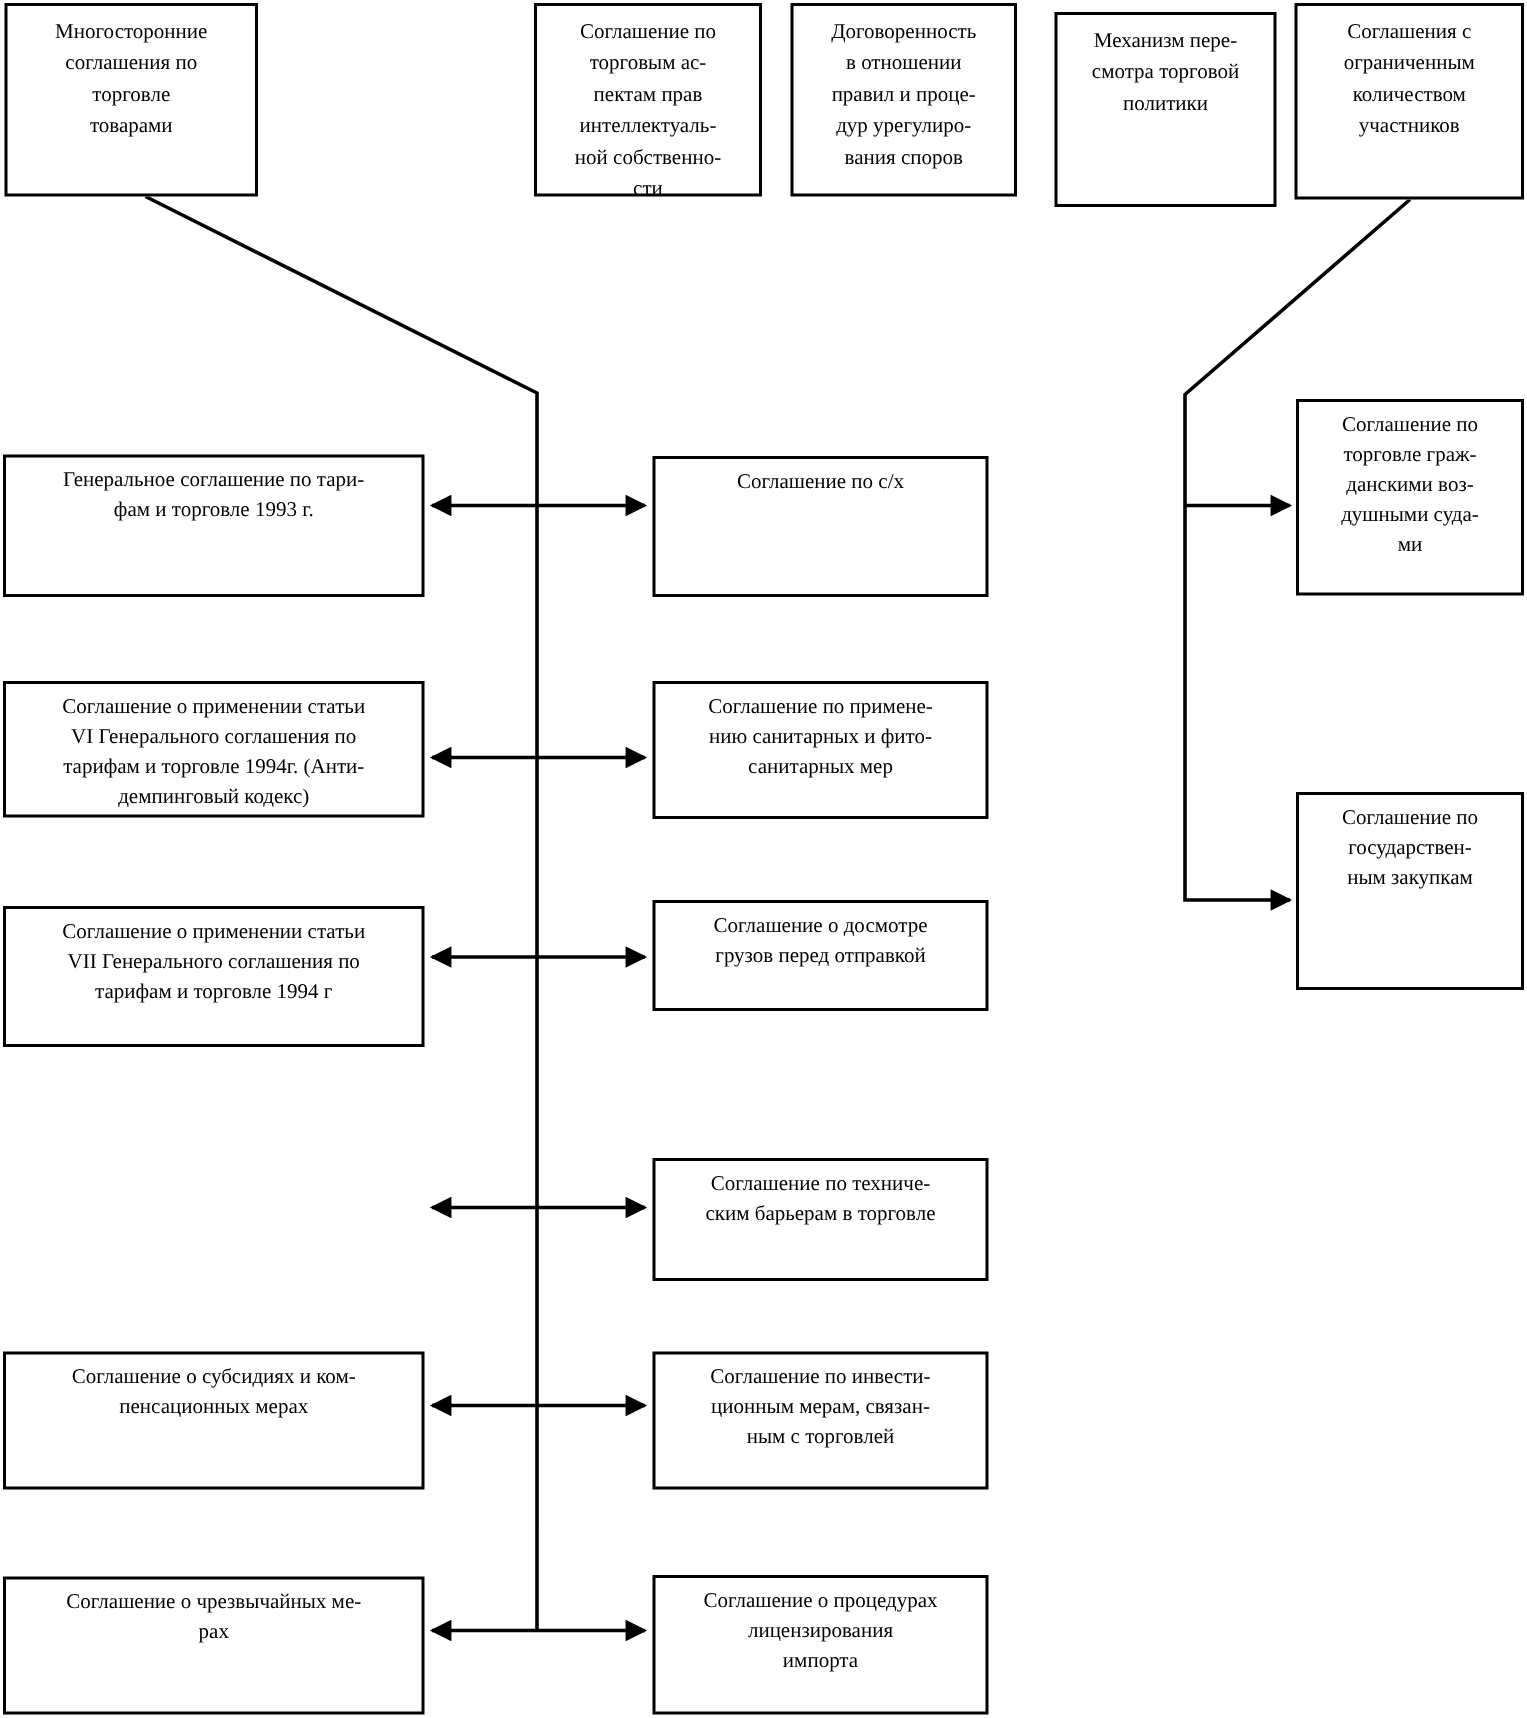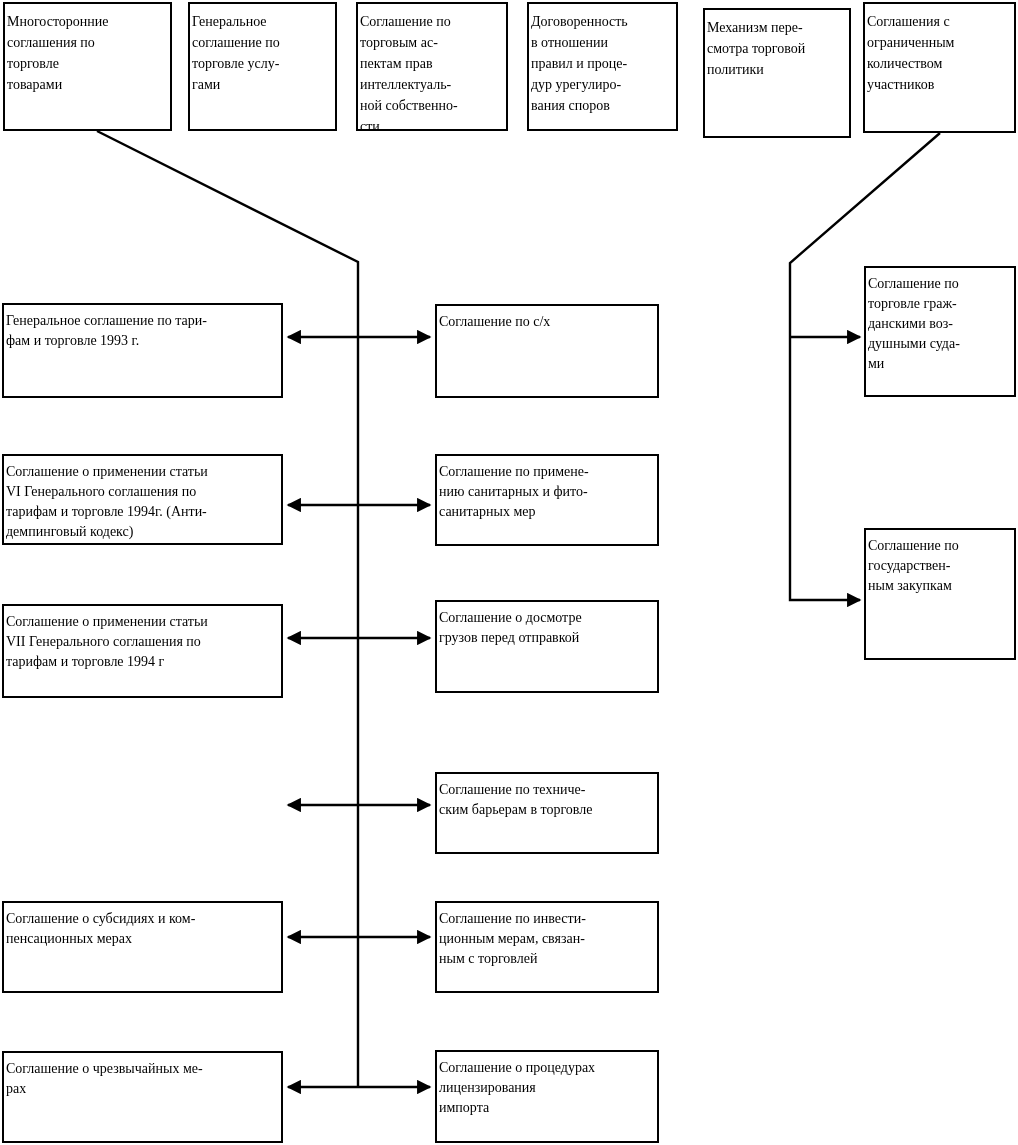--- a/index.html
+++ b/index.html
@@ -24,20 +24,21 @@
   }
   #connectors marker path {
     fill: var(--line, #000000);
     stroke: none;
   }
   .box {
     position: absolute;
     box-sizing: border-box;
     border: 2px solid var(--line, #000000);
     background: var(--bg, #ffffff);
+    text-align: center;
     white-space: pre-line;
     font-size: 14px;
     line-height: 20px;
     padding: 6px 2px 0 2px;
   }
   .box--top {
     line-height: 21px;
     padding-top: 7px;
   }
 </style>
@@ -60,24 +61,20 @@
     <line x1="288" y1="638" x2="430" y2="638" marker-start="url(#ah)" marker-end="url(#ah)"></line>
     <line x1="288" y1="805" x2="430" y2="805" marker-start="url(#ah)" marker-end="url(#ah)"></line>
     <line x1="288" y1="937" x2="430" y2="937" marker-start="url(#ah)" marker-end="url(#ah)"></line>
     <line x1="288" y1="1087" x2="430" y2="1087" marker-start="url(#ah)" marker-end="url(#ah)"></line>
   </svg>
 
   <div class="box box--top" style="left:3px;top:2px;width:169px;height:129px">Многосторонние
 соглашения по
 торговле
 товарами</div>
-  <div class="box box--top" style="left:188px;top:2px;width:149px;height:129px">Генеральное
-соглашение по
-торговле услу-
-гами</div>
   <div class="box box--top" style="left:356px;top:2px;width:152px;height:129px">Соглашение по
 торговым ас-
 пектам прав
 интеллектуаль-
 ной собственно-
 сти</div>
   <div class="box box--top" style="left:527px;top:2px;width:151px;height:129px">Договоренность
 в отношении
 правил и проце-
 дур урегулиро-
@@ -101,21 +98,21 @@
 тарифам и торговле 1994 г</div>
   <div class="box" style="left:2px;top:901px;width:281px;height:92px">Соглашение о субсидиях и ком-
 пенсационных мерах</div>
   <div class="box" style="left:2px;top:1051px;width:281px;height:92px">Соглашение о чрезвычайных ме-
 рах</div>
 
   <div class="box" style="left:435px;top:304px;width:224px;height:94px">Соглашение по с/х</div>
   <div class="box" style="left:435px;top:454px;width:224px;height:92px">Соглашение по примене-
 нию санитарных и фито-
 санитарных мер</div>
-  <div class="box" style="left:435px;top:600px;width:224px;height:93px">Соглашение о досмотре
+  <div class="box" style="left:435px;top:600px;width:224px;height:74px">Соглашение о досмотре
 грузов перед отправкой</div>
   <div class="box" style="left:435px;top:772px;width:224px;height:82px">Соглашение по техниче-
 ским барьерам в торговле</div>
   <div class="box" style="left:435px;top:901px;width:224px;height:92px">Соглашение по инвести-
 ционным мерам, связан-
 ным с торговлей</div>
   <div class="box" style="left:435px;top:1050px;width:224px;height:93px">Соглашение о процедурах
 лицензирования
 импорта</div>
 

